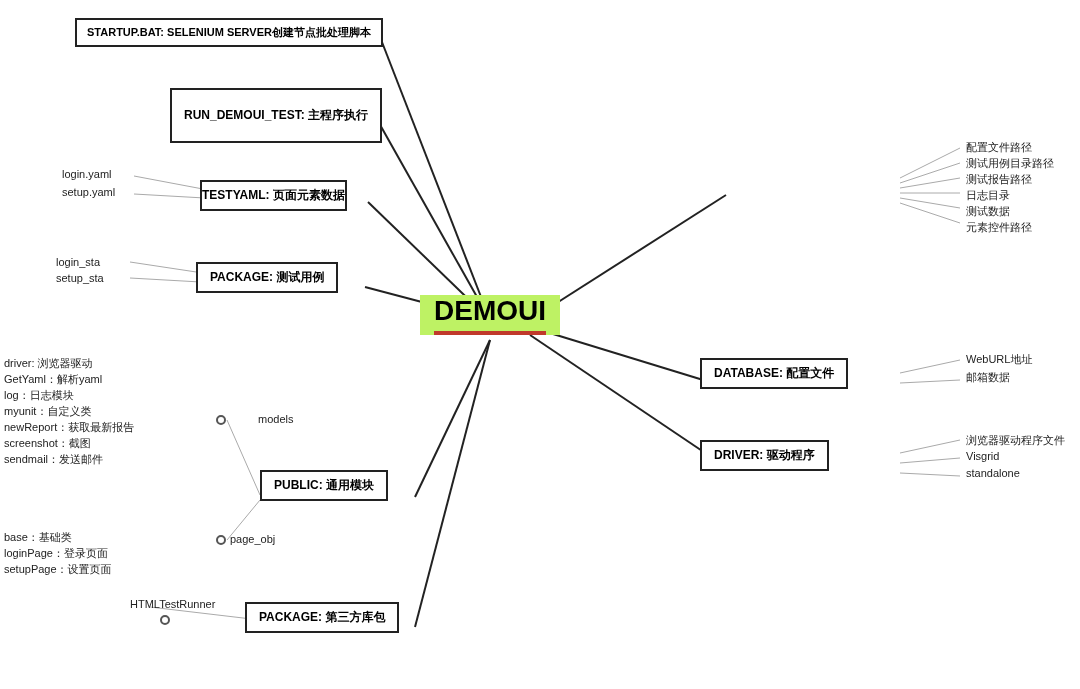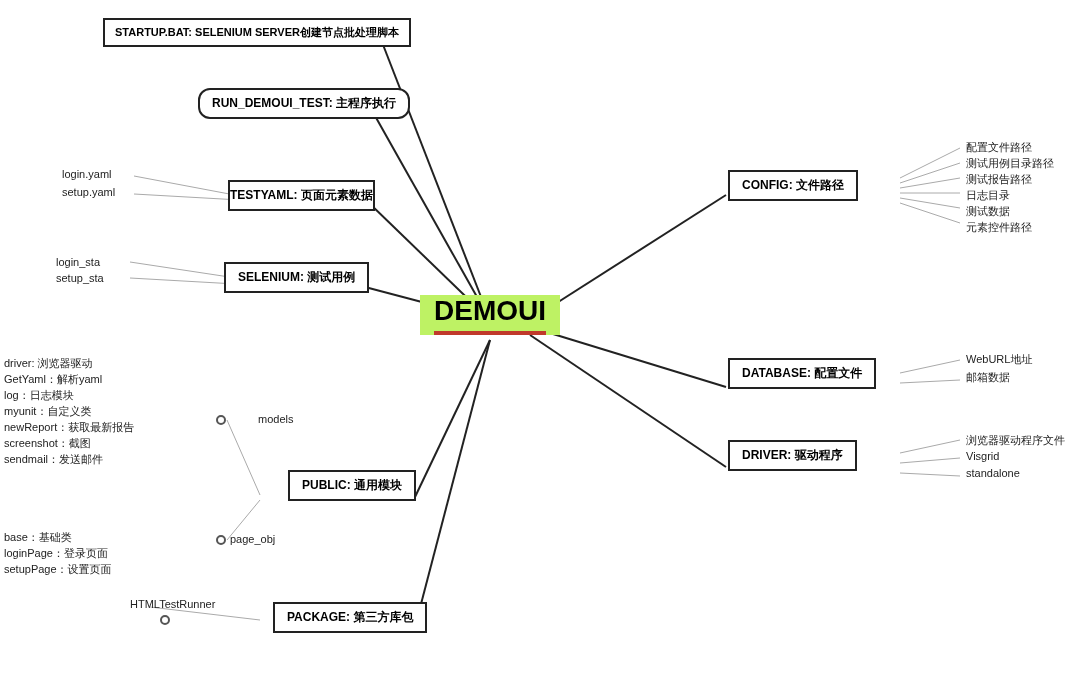--- a/index.html
+++ b/index.html
@@ -28,21 +28,20 @@
       border: 2px solid #222;
       background: #fff;
       padding: 6px 14px;
       font-size: 13px;
       font-weight: bold;
       white-space: nowrap;
       text-align: center;
       display: flex;
       align-items: center;
       justify-content: flex-end;
-      margin-left: 28px;
     }
     .node-center {
       position: absolute;
       border: none;
       background: #bef264;
       font-size: 28px;
       font-weight: bold;
       text-align: center;
       white-space: nowrap;
     }
@@ -130,35 +129,32 @@
 
   <div class="node-center" style="left:420px; top:295px; width:140px;">
     <span>DEMOUI</span>
     <span class="underline"></span>
   </div>
 
   <div class="node-box" style="left:75px; top:18px; font-size:11px; padding:5px 10px;">
     <span>STARTUP.BAT: SELENIUM SERVER创建节点批处理脚本</span>
   </div>
 
-  <div class="node-box" style="left:170px; top:88px; font-size:12px; padding:5px 12px;border-radius:12px;">
+  <div class="node-box" style="left:170px; top:88px; font-size:12px; padding:17px 12px;">
     <span>RUN_DEMOUI_TEST: 主程序执行</span>
   </div>
 
   <div class="node-box" style="left:200px; top:180px; font-size:12px; padding:5px 0;">
     <span>TESTYAML: 页面元素数据</span>
   </div>
 
   <div class="node-box" style="left:196px; top:262px; font-size:12px; padding:5px 12px;">
-    <span>SELENIUM: 测试用例</span>
-  </div>
-
-  <div class="node-box" style="left:700px; top:170px; font-size:12px; padding:5px 12px;">
-    <span>CONFIG: 文件路径</span>
-  </div>
+    <span>PACKAGE: 测试用例</span>
+  </div>
+
 
   <div class="node-box" style="left:700px; top:358px; font-size:12px; padding:5px 12px;">
     <span>DATABASE: 配置文件</span>
   </div>
 
   <div class="node-box" style="left:700px; top:440px; font-size:12px; padding:5px 12px;">
     <span>DRIVER: 驱动程序</span>
   </div>
 
   <div class="node-box" style="left:260px; top:470px; font-size:12px; padding:5px 12px;">

